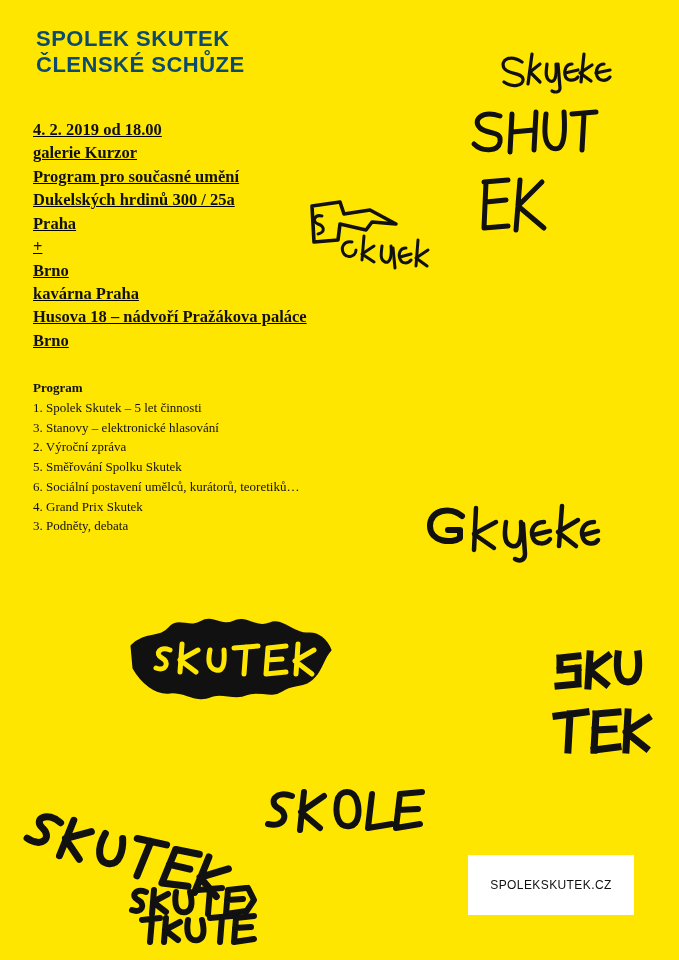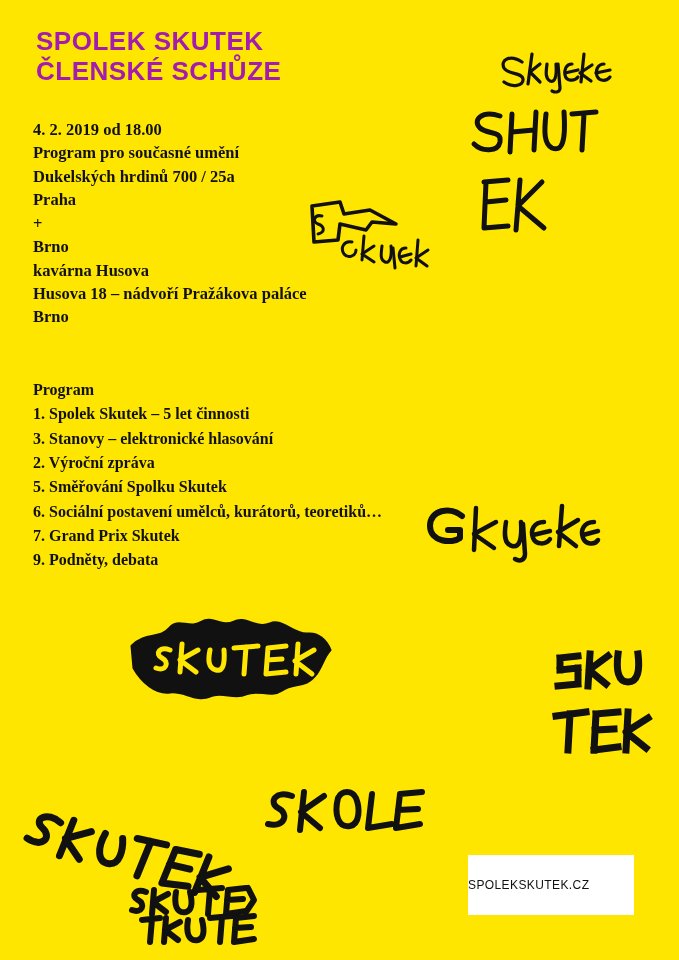--- a/index.html
+++ b/index.html
@@ -21,76 +21,78 @@
   
   .headline {
     position: absolute;
     left: 36px;
     top: 26px;
     width: 420px;
   }
   .headline-line {
     font-family: "Liberation Sans", sans-serif;
     font-weight: bold;
-    font-size: 26px;
+    font-size: 22px;
     letter-spacing: 0.5px;
     line-height: 1.17;
-    color: #a21caf;
+    color: #0c4a6e;
     white-space: nowrap;
   }
 
   
   .details {
     position: absolute;
     left: 33px;
     top: 118px;
     width: 400px;
+    text-decoration: underline;
   }
   .details-line {
     font-family: "Liberation Serif", serif;
     font-weight: bold;
     font-size: 16.5px;
     line-height: 1.42;
     color: #111111;
     white-space: nowrap;
   }
 
   
   .program {
     position: absolute;
     left: 33px;
     top: 378px;
     width: 400px;
   }
   .program-title {
     font-family: "Liberation Serif", serif;
     font-weight: bold;
-    font-size: 16px;
+    font-size: 13px;
     line-height: 1.52;
     color: #111111;
   }
   .program-item {
     font-family: "Liberation Serif", serif;
-    font-weight: bold;
-    font-size: 16px;
+    font-weight: normal;
+    font-size: 13px;
     line-height: 1.52;
     color: #111111;
     white-space: nowrap;
   }
 
   
   .web-box {
     position: absolute;
     left: 468px;
     top: 855px;
     width: 166px;
     height: 60px;
     background: #ffffff;
     display: flex;
     align-items: center;
+    justify-content: center;
   }
   .web-box span {
     font-family: "Liberation Sans", sans-serif;
     font-size: 12px;
     font-weight: normal;
     letter-spacing: 0.4px;
     color: #111111;
   }
 
   
@@ -107,39 +109,40 @@
 
 <div id="poster">
 
   <div class="headline">
     <div class="headline-line">SPOLEK SKUTEK</div>
     <div class="headline-line">ČLENSKÉ SCHŮZE</div>
   </div>
 
   <div class="details">
     <div class="details-line">4. 2. 2019 od 18.00</div>
+    <div class="details-line">galerie Kurzor</div>
     <div class="details-line">Program pro současné umění</div>
-    <div class="details-line">Dukelských hrdinů 700 / 25a</div>
+    <div class="details-line">Dukelských hrdinů 300 / 25a</div>
     <div class="details-line">Praha</div>
     <div class="details-line">+</div>
     <div class="details-line">Brno</div>
-    <div class="details-line">kavárna Husova</div>
+    <div class="details-line">kavárna Praha</div>
     <div class="details-line">Husova 18 – nádvoří Pražákova paláce</div>
     <div class="details-line">Brno</div>
   </div>
 
   <div class="program">
     <div class="program-title">Program</div>
     <div class="program-item">1. Spolek Skutek – 5 let činnosti</div>
     <div class="program-item">3. Stanovy – elektronické hlasování</div>
     <div class="program-item">2. Výroční zpráva</div>
     <div class="program-item">5. Směřování Spolku Skutek</div>
     <div class="program-item">6. Sociální postavení umělců, kurátorů, teoretiků…</div>
-    <div class="program-item">7. Grand Prix Skutek</div>
-    <div class="program-item">9. Podněty, debata</div>
+    <div class="program-item">4. Grand Prix Skutek</div>
+    <div class="program-item">3. Podněty, debata</div>
   </div>
 
   <div class="mark" style="left:492px; top:48px;">
     <svg width="150" height="48" viewBox="0 0 150 48">
       <g fill="none" stroke="#111111" stroke-width="3.2" stroke-linecap="round" stroke-linejoin="round">
         <path d="M30 14 C18 6, 8 12, 12 20 C16 27, 30 24, 31 31 C32 38, 20 40, 12 34"></path>
         <path d="M40 6 L36 36"></path>
         <path d="M48 16 L38 24 L48 34"></path>
         <path d="M55 16 C54 24, 53 30, 58 33 C63 35, 65 28, 64 16"></path>
         <path d="M66 16 L68 40 C68 44, 64 45, 60 43"></path>

